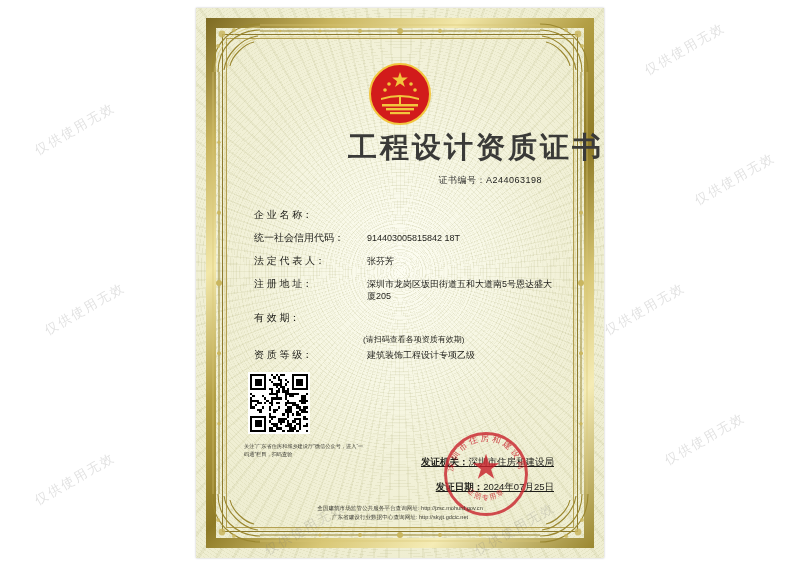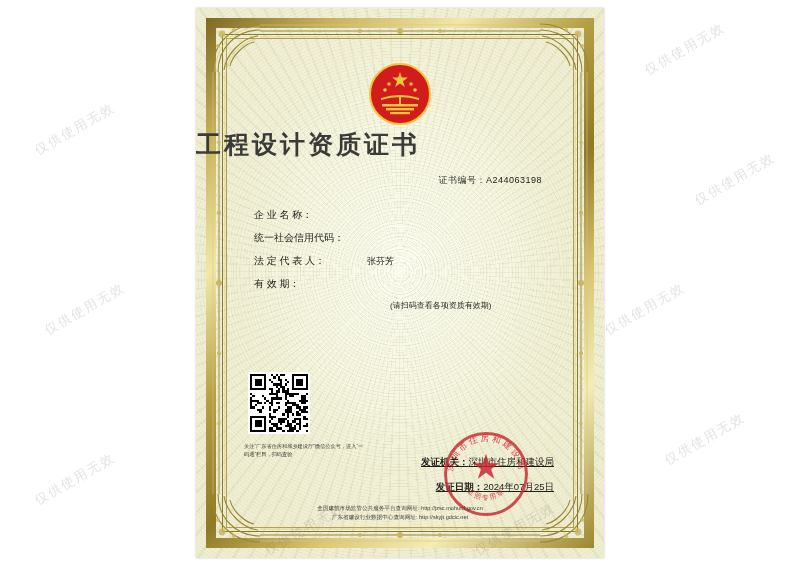--- a/index.html
+++ b/index.html
@@ -120,26 +120,26 @@
     left: 50%;
     top: 54px;
     width: 64px;
     height: 64px;
     transform: translateX(-50%);
   }
 
   
   .title {
     position: absolute;
-    left: 0; right: 12px;
+    left: 0; right: 0;
     top: 120px;
-    text-align: left;
+    text-align: right;
     font-family: "DejaVu Serif", serif;
     font-weight: bold;
-    font-size: 25px;
+    font-size: 29px;
     letter-spacing: 3px;
     color: #3a3a38;
   }
   .cert-no {
     position: absolute;
     right: 62px;
     top: 166px;
     font-size: 9px;
     color: #2f2f2d;
     letter-spacing: 0.5px;
@@ -173,21 +173,21 @@
   .row .value {
     flex: 1 1 auto;
     font-size: 9px;
     color: #1d1d19;
     line-height: 1.35;
     word-break: break-all;
   }
   .sub-note {
     font-size: 8px;
     color: #2a2a24;
-    margin: 1px 0 3px 113px;
+    margin: 1px 0 3px 86px;
     padding-left: 23px;
   }
 
   
   .qr {
     position: absolute;
     left: 52px;
     top: 364px;
     width: 58px;
     height: 58px;
@@ -481,35 +481,46 @@
     <div class="fields">
 
       <div class="row">
         <div class="label">企 业 名 称：</div>
         <div class="sep"></div>
       </div>
 
       <div class="row">
         <div class="label">统一社会信用代码：</div>
         <div class="sep"></div>
+        <div class="value">914403005815842 18T</div>
       </div>
 
       <div class="row">
         <div class="label">法 定 代 表 人：</div>
         <div class="sep"></div>
         <div class="value">张芬芳</div>
       </div>
 
+      <div class="row">
+        <div class="label">注 册 地 址：</div>
+        <div class="sep"></div>
+        <div class="value">深圳市龙岗区坂田街道五和大道南5号恩达盛大厦205</div>
+      </div>
 
       <div class="row">
         <div class="label">有 效 期：</div>
         <div class="sep"></div>
       </div>
       <div class="sub-note">(请扫码查看各项资质有效期)</div>
 
+      <div class="row">
+        <div class="label">资 质 等 级：</div>
+        <div class="sep"></div>
+        <div class="value">建筑装饰工程设计专项乙级</div>
+      </div>
 
     </div>
 
     <div class="qr">
       <div class="qr-grid" id="qr-grid"><svg viewBox="0 0 25 25" width="58" height="58" shape-rendering="crispEdges">
             <rect width="25" height="25" fill="#ffffff"></rect>
             <rect x="9" y="0" width="1" height="1" fill="#000"></rect>
             <rect x="11" y="0" width="1" height="1" fill="#000"></rect>
             <rect x="13" y="0" width="1" height="1" fill="#000"></rect>
             <rect x="14" y="0" width="1" height="1" fill="#000"></rect>

